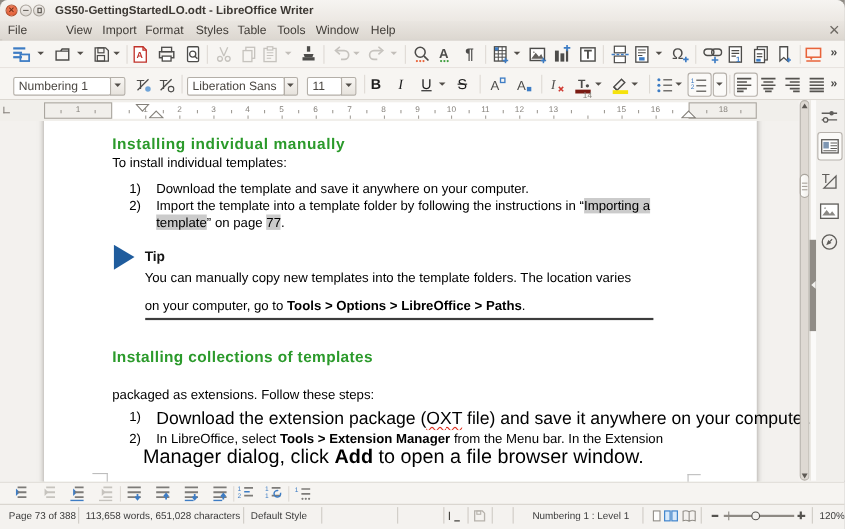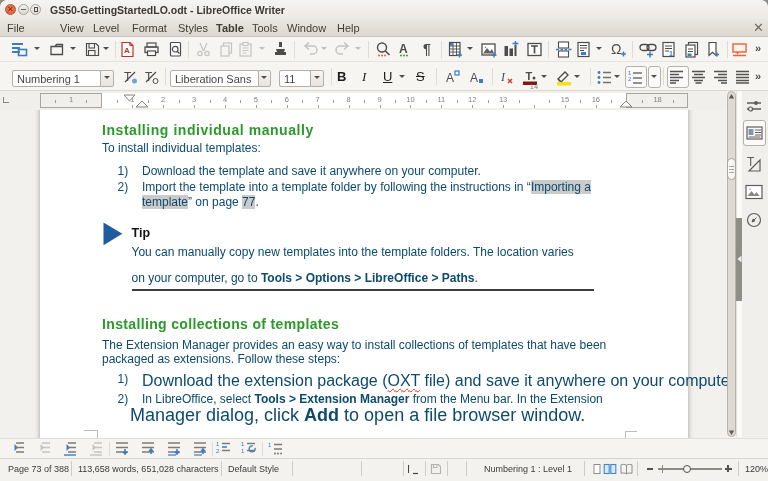--- a/index.html
+++ b/index.html
@@ -11,21 +11,21 @@
 #tb1{left:0;top:37px;width:768px;height:25px;background:#f7f5f2;border-bottom:1px solid #e6e2dd;box-sizing:border-box;}
 #tb2{left:0;top:62px;width:768px;height:29px;background:#f7f5f2;border-bottom:1px solid #dbd7d1;box-sizing:border-box;}
 #ruler{left:0;top:91px;width:726px;height:19px;background:#f1efeb;}
 #canvas{left:0;top:110px;width:726px;height:328px;background:#f3f1ee;overflow:hidden;}
 #page{position:absolute;left:40px;top:-10px;width:648px;height:470px;background:#ffffff;box-shadow:0 0 5px rgba(90,85,78,.55);}
 #tb3{left:0;top:438px;width:768px;height:20px;background:#f6f4f1;border-top:1px solid #e2ded9;box-sizing:border-box;}
 #statusbar{left:0;top:458px;width:768px;height:23px;background:#f4f2ef;border-top:1px solid #d7d3cd;box-sizing:border-box;}
 .st{position:absolute;top:464px;font-size:9px;color:#3b3b3b;white-space:pre;}
 .ssep{position:absolute;top:461px;width:1px;height:15px;background:#cfcbc5;}
 .tsep{position:absolute;width:1px;background:#dedad4;}
-.tl{position:absolute;white-space:pre;color:#0c4a6e;}
+.tl{position:absolute;white-space:pre;color:#000000;}
 .hl{background:#cbcbcb;}
 .num{position:absolute;font-size:7.5px;color:#85817b;}
 .cb{position:absolute;background:#fff;border:1px solid #b4afa8;border-radius:2px;box-sizing:border-box;}
 .cbt{position:absolute;font-size:11px;color:#4a4641;white-space:pre;}
 .cbb{position:absolute;background:linear-gradient(#f8f6f3,#e7e3dd);border:1px solid #b4afa8;border-radius:0 2px 2px 0;box-sizing:border-box;}
 .arr{position:absolute;width:0;height:0;border-left:3px solid transparent;border-right:3px solid transparent;border-top:3.8px solid #524e49;}
 .arrd{border-top-color:#c2beb9;}
 .sq{text-decoration:underline;text-decoration-style:wavy;text-decoration-color:#e03020;text-decoration-thickness:1px;text-underline-offset:2px;}
 </style></head><body>
 <div id="win">
@@ -34,24 +34,24 @@
     <div class="abs" style="left:7.8px;top:4.3px;color:#7a3018;font-size:9px;font-weight:bold;">×</div>
     <div class="abs" style="left:18.0px;top:4px;width:11px;height:11px;border-radius:50%;background:linear-gradient(#f2efec,#ddd8d2);border:1px solid #a8a29a;box-sizing:border-box;"></div>
     <div class="abs" style="left:20.8px;top:8.8px;width:5.5px;height:1.5px;background:#6b6660;"></div>
     <div class="abs" style="left:30.3px;top:4px;width:11px;height:11px;border-radius:50%;background:linear-gradient(#f2efec,#ddd8d2);border:1px solid #a8a29a;box-sizing:border-box;"></div>
     <div class="abs" style="left:33.6px;top:7px;width:4.5px;height:4.5px;border:1px solid #55504a;box-sizing:border-box;"></div>
     <div class="abs" style="left:50px;top:3.5px;font-size:10.5px;font-weight:bold;color:#3c3833;">GS50-GettingStartedLO.odt - LibreOffice Writer</div>
     <div class="abs" id="menubar"></div>
     <div class="menuitem" style="left:7px;">File</div>
     <div class="menuitem" style="left:33px;margin-top:40px;">Edit</div>
     <div class="menuitem" style="left:60px;">View</div>
-    <div class="menuitem" style="left:93px;">Level</div>
+    <div class="menuitem" style="left:93px;">Import</div>
     <div class="menuitem" style="left:132px;">Format</div>
     <div class="menuitem" style="left:178px;">Styles</div>
-    <div class="menuitem" style="left:216px;font-weight:bold;">Table</div>
+    <div class="menuitem" style="left:216px;">Table</div>
     <div class="menuitem" style="left:252px;">Tools</div>
     <div class="menuitem" style="left:287px;">Window</div>
     <div class="menuitem" style="left:337px;">Help</div>
     <div class="abs" style="left:753px;top:20px;font-size:13px;color:#6e6a64;">✕</div>
     <div class="abs" id="tb1"></div>
     <div class="grip" style="left:3px;top:42px;height:14px;border-left:2px dotted #c3bfba;"></div>
     <div class="tsep" style="left:115px;top:41px;height:17px;"></div>
     <div class="tsep" style="left:188px;top:41px;height:17px;"></div>
     <div class="tsep" style="left:294px;top:41px;height:17px;"></div>
     <div class="tsep" style="left:368px;top:41px;height:17px;"></div>
@@ -369,21 +369,20 @@
     <div class="tl" style="left:142.0px;top:180.3px;font-size:12px;">Import the template into a template folder by following the instructions in “<span class="hl">Importing a</span></div>
     <div class="tl" style="left:142.0px;top:194.7px;font-size:12px;"><span class="hl">template</span>” on page <span class="hl">77</span>.</div>
     <svg class="abs" style="left:102.5px;top:222.3px;" width="20" height="24" viewBox="0 0 20 24">
       <path d="M0.5 0.5 L19.3 11.7 L0.5 23.3 z" fill="#1f5c9d"></path>
     </svg>
     <div class="tl" style="left:131.5px;top:225.6px;font-size:12.5px;font-weight:bold;color:#151515;">Tip</div>
     <div class="tl" style="left:131.5px;top:244.9px;font-size:12px;">You can manually copy new templates into the template folders. The location varies</div>
     <div class="tl" style="left:131.5px;top:271.1px;font-size:12px;">on your computer, go to <b>Tools &gt; Options &gt; LibreOffice &gt; Paths</b>.</div>
     <div class="abs" style="left:131.5px;top:289px;width:462px;height:2px;background:#3d3d3d;"></div>
     <div class="tl" style="left:102px;top:315.5px;font-size:14px;font-weight:bold;letter-spacing:0.35px;color:#2b9a2b;">Installing collections of templates</div>
-    <div class="tl" style="left:102.0px;top:337.7px;font-size:12px;">The Extension Manager provides an easy way to install collections of templates that have been</div>
     <div class="tl" style="left:102.0px;top:351.5px;font-size:12px;">packaged as extensions. Follow these steps:</div>
     <div class="tl" style="left:117.5px;top:372.2px;font-size:12px;">1)</div>
     <div class="tl" style="left:142.0px;top:372.2px;font-size:16px;">Download the extension package (<span class="sq">OXT</span> file) and save it anywhere on your computer.</div>
     <div class="tl" style="left:117.5px;top:391.5px;font-size:12px;">2)</div>
     <div class="tl" style="left:142.0px;top:391.5px;font-size:12px;">In LibreOffice, select <b>Tools &gt; Extension Manager</b> from the Menu bar. In the Extension</div>
     <div class="tl" style="left:130px;top:404.7px;font-size:18px;">Manager dialog, click <b>Add</b> to open a file browser window.</div>
     <div class="abs" style="left:84px;top:430px;width:14px;height:1px;background:#bdbdbd;"></div>
     <div class="abs" style="left:97px;top:430px;width:1px;height:8px;background:#bdbdbd;"></div>
     <div class="abs" style="left:625px;top:431px;width:1px;height:8px;background:#bdbdbd;"></div>
     <div class="abs" style="left:625px;top:431px;width:12px;height:1px;background:#bdbdbd;"></div>

